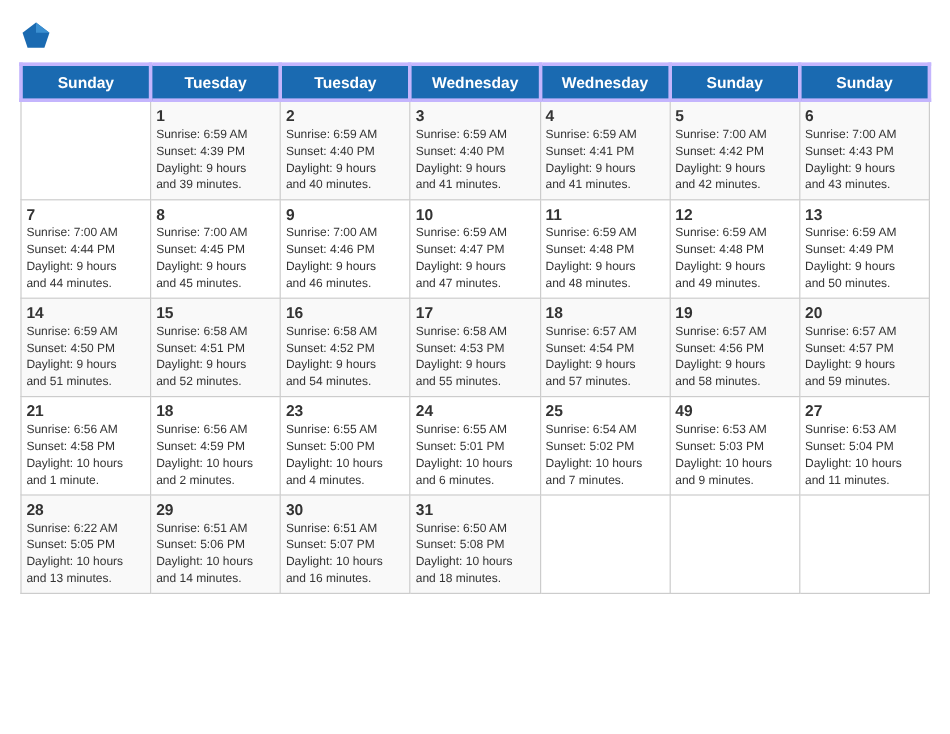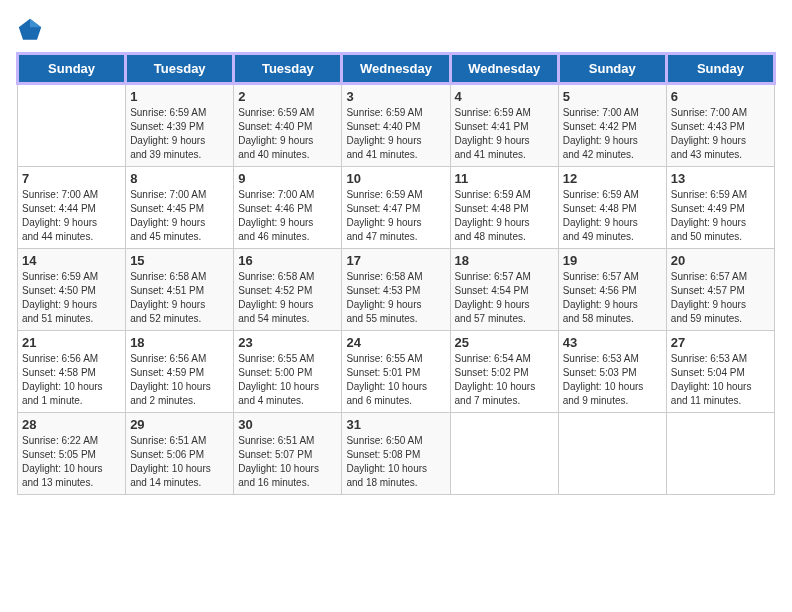--- a/index.html
+++ b/index.html
@@ -299,21 +299,21 @@
 and 6 minutes.</div>
         </td>
         <td>
           <span class="day-number">25</span>
           <div class="day-info" style="white-space: pre-line;">Sunrise: 6:54 AM
 Sunset: 5:02 PM
 Daylight: 10 hours
 and 7 minutes.</div>
         </td>
         <td>
-          <span class="day-number">43</span>
+          <span class="day-number">49</span>
           <div class="day-info" style="white-space: pre-line;">Sunrise: 6:53 AM
 Sunset: 5:03 PM
 Daylight: 10 hours
 and 9 minutes.</div>
         </td>
         <td>
           <span class="day-number">27</span>
           <div class="day-info" style="white-space: pre-line;">Sunrise: 6:53 AM
 Sunset: 5:04 PM
 Daylight: 10 hours

